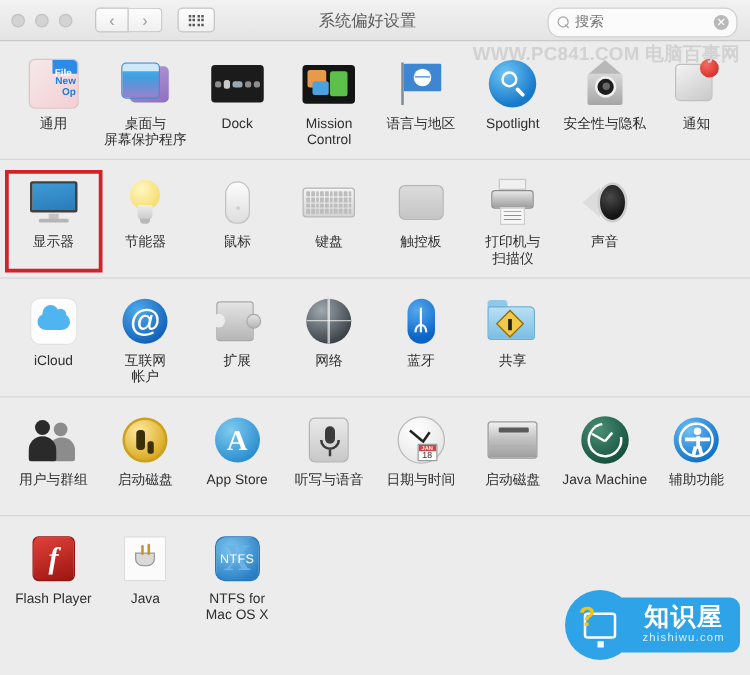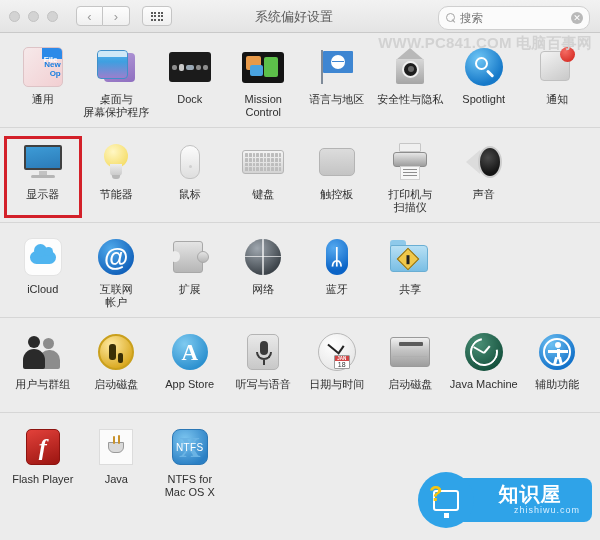--- a/index.html
+++ b/index.html
@@ -506,21 +506,21 @@
     position:absolute; left:-6px; top:-9px;
     color:#f5c40f; font-size:22px; font-weight:bold; line-height:1;
   }
   #badge .pill {
     margin-left:-18px;
     background:#2fa3e8; border-radius:8px;
     padding:6px 12px 6px 24px; position:relative; z-index:1;
     display:flex; flex-direction:column; align-items:center;
   }
   #badge .pill .cn { color:#fff; font-size:20px; font-weight:bold; line-height:21px; letter-spacing:1px;}
-  #badge .pill .en { color:#d8efff; font-size:9px; letter-spacing:1px; line-height:11px;margin-left:34px;}
+  #badge .pill .en { color:#d8efff; font-size:9px; letter-spacing:1px; line-height:11px;}
 </style>
 </head>
 <body>
 
 <div id="window">
 
   <div id="titlebar">
     <div class="traffic">
       <span class="tl"></span>
       <span class="tl"></span>
@@ -608,36 +608,36 @@
                 <div class="pole"></div>
                 <div class="cloth">
                   <div class="globe"></div>
                 </div>
               </div>
             </div>
             <div class="lbl">语言与地区</div>
           </div>
           <div class="pane">
             <div class="ico">
+              <div class="ic-spotlight">
+                <div class="h"></div>
+                <div class="t"></div>
+              </div>
+            </div>
+            <div class="lbl">Spotlight</div>
+          </div>
+          <div class="pane">
+            <div class="ico">
               <div class="ic-security">
                 <div class="roof"></div>
                 <div class="body"></div>
                 <div class="lens"></div>
               </div>
             </div>
             <div class="lbl">安全性与隐私</div>
-          </div>
-          <div class="pane">
-            <div class="ico">
-              <div class="ic-spotlight">
-                <div class="h"></div>
-                <div class="t"></div>
-              </div>
-            </div>
-            <div class="lbl">Spotlight</div>
           </div>
           <div class="pane">
             <div class="ico">
               <div class="ic-notif">
                 <div class="sq"></div>
                 <div class="badge"></div>
               </div>
             </div>
             <div class="lbl">通知</div>
           </div>

